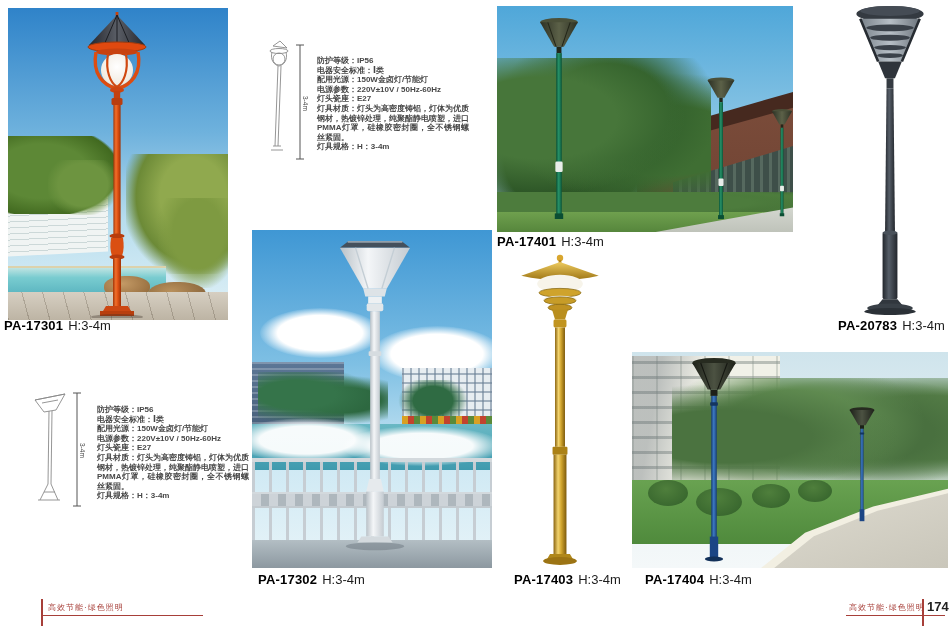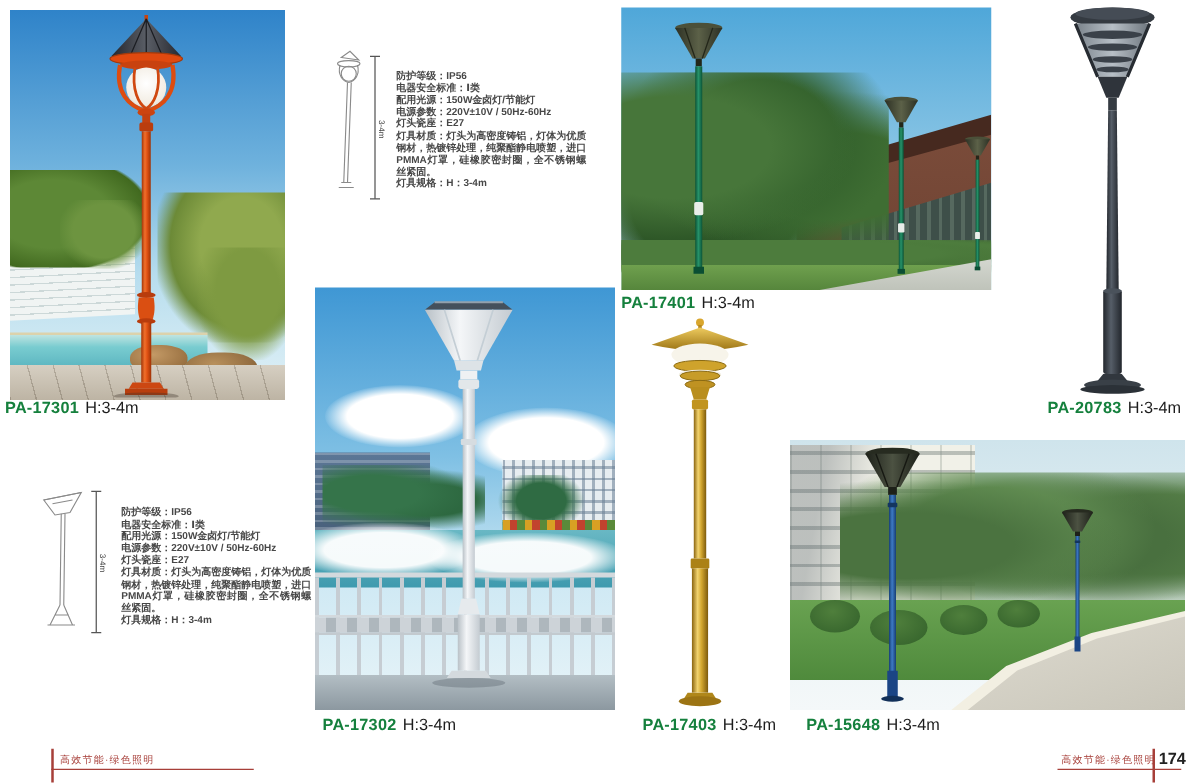--- a/index.html
+++ b/index.html
@@ -2,21 +2,21 @@
 <html><head>
 <meta charset="utf-8">
 <style>
   html,body{margin:0;padding:0;background:#ffffff;}
   #page{position:relative;width:950px;height:627px;background:#ffffff;overflow:hidden;
         font-family:"Liberation Sans","DejaVu Sans",sans-serif;}
   .abs{position:absolute;}
   .photo{position:absolute;overflow:hidden;}
   
   .plabel{position:absolute;white-space:nowrap;font-size:13px;}
-  .plabel .model{color:#15803d;font-weight:bold;letter-spacing:.2px;}
+  .plabel .model{color:#000000;font-weight:bold;letter-spacing:.2px;}
   .plabel .hspec{color:#1c1c1c;font-weight:normal;margin-left:5px;}
   
   .specs{position:absolute;width:152px;font-size:8px;font-weight:bold;color:#474747;
          line-height:9.6px;text-align:justify;}
   .specs div{margin:0;}
   
   .desc{position:absolute;left:630px;top:263px;width:166px;font-size:8px;font-weight:bold;
         color:#b4453e;line-height:17px;text-align:justify;}
   
   .pageno{position:absolute;font-size:13px;font-weight:bold;color:#222;}
@@ -380,21 +380,21 @@
     <svg class="lampsvg" style="left:208px;top:54px;" width="44" height="120" viewBox="0 0 70 300">
       <ellipse cx="35" cy="10" rx="31" ry="7" fill="#272b20"></ellipse>
       <polygon points="4,10 66,10 44,48 26,48" fill="url(#g-darkhead)"></polygon>
       <rect x="30" y="48" width="10" height="9" fill="#1d2019"></rect>
       <rect x="31" y="57" width="8" height="228" fill="url(#g-blue)"></rect>
       <rect x="29.5" y="66" width="11" height="5" rx="1" fill="#14355f"></rect>
       <rect x="29" y="258" width="12" height="30" fill="#1b4585"></rect>
     </svg>
   </div>
   <div class="plabel" style="left:645px;top:572px;">
-    <span class="model">PA-15648</span><span class="hspec">H:3-4m</span>
+    <span class="model">PA-17404</span><span class="hspec">H:3-4m</span>
   </div>
 
   <div class="pageno" style="left:8px;top:599px;margin-top:32px;">173</div>
   <div class="vbar" style="left:41px;top:599px;"></div>
   <div class="slogan" style="left:48px;top:602px;">高效节能·绿色照明</div>
   <div class="hbar" style="left:41px;top:615px;width:162px;"></div>
 
   <div class="slogan" style="left:849px;top:602px;">高效节能·绿色照明</div>
   <div class="vbar" style="left:922px;top:599px;"></div>
   <div class="pageno" style="left:927px;top:599px;">174</div>

